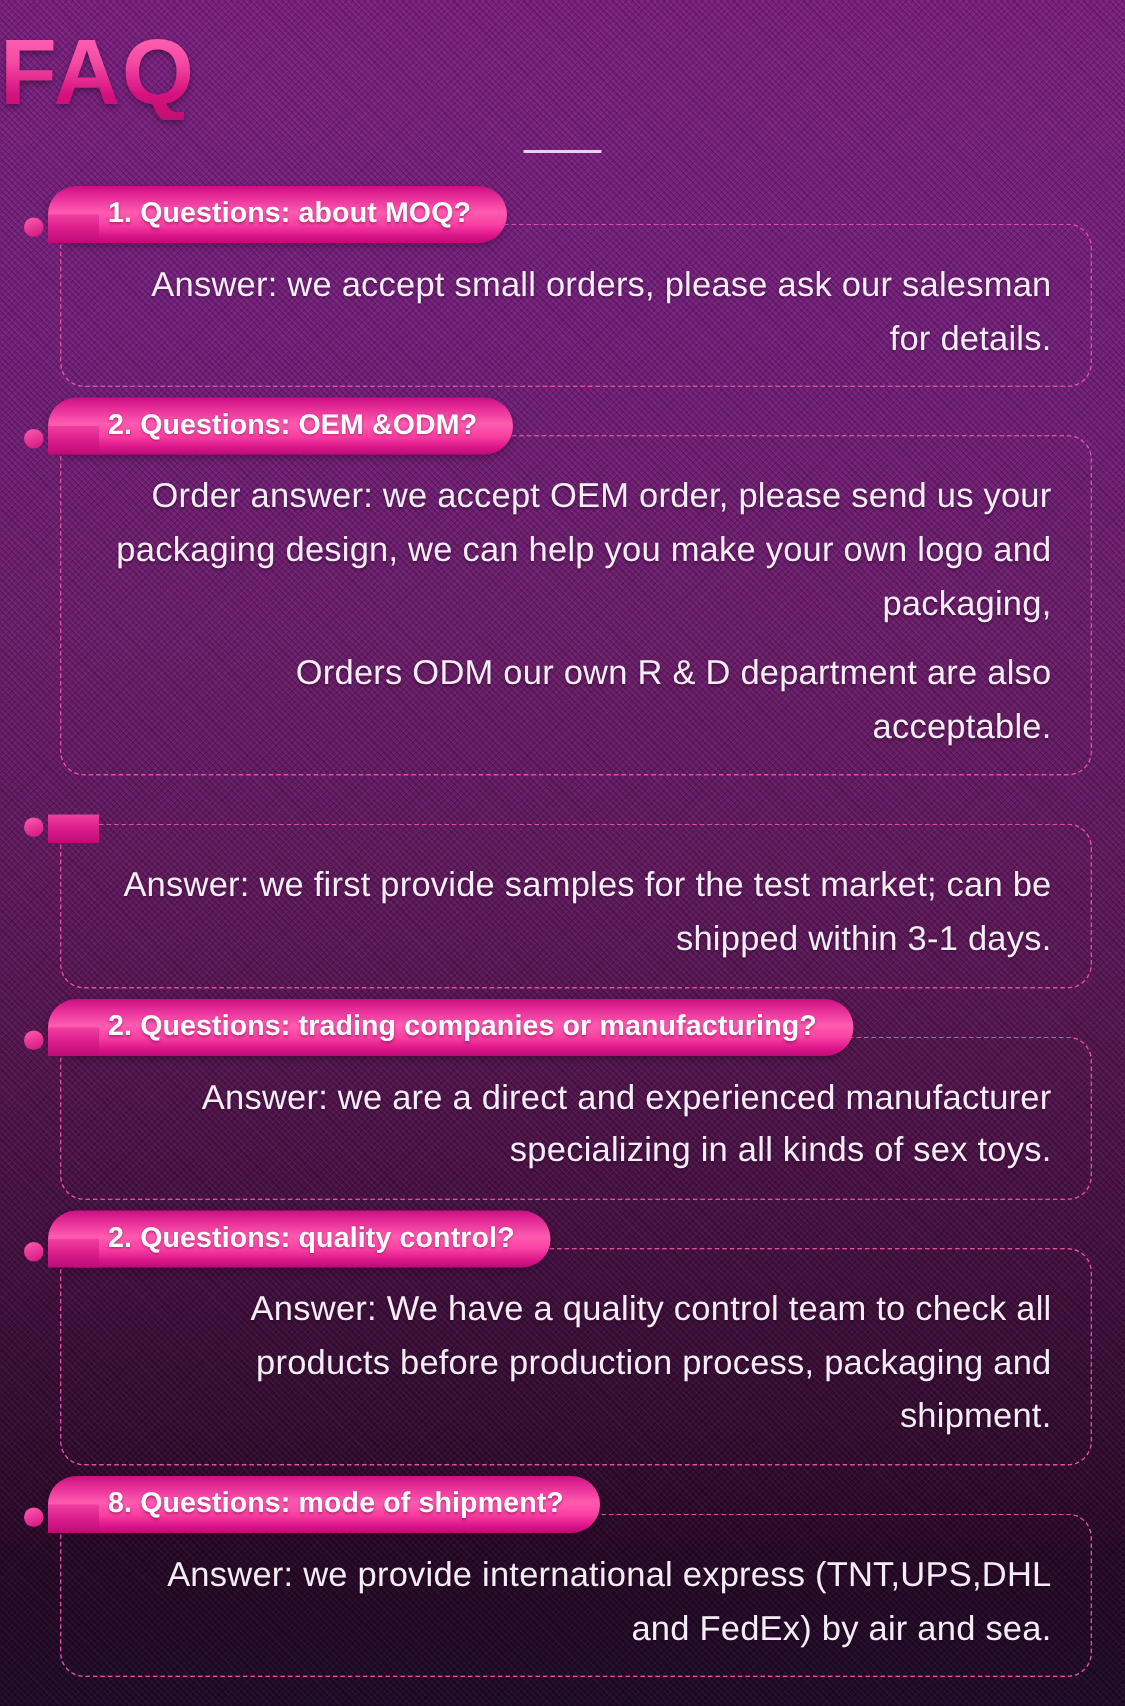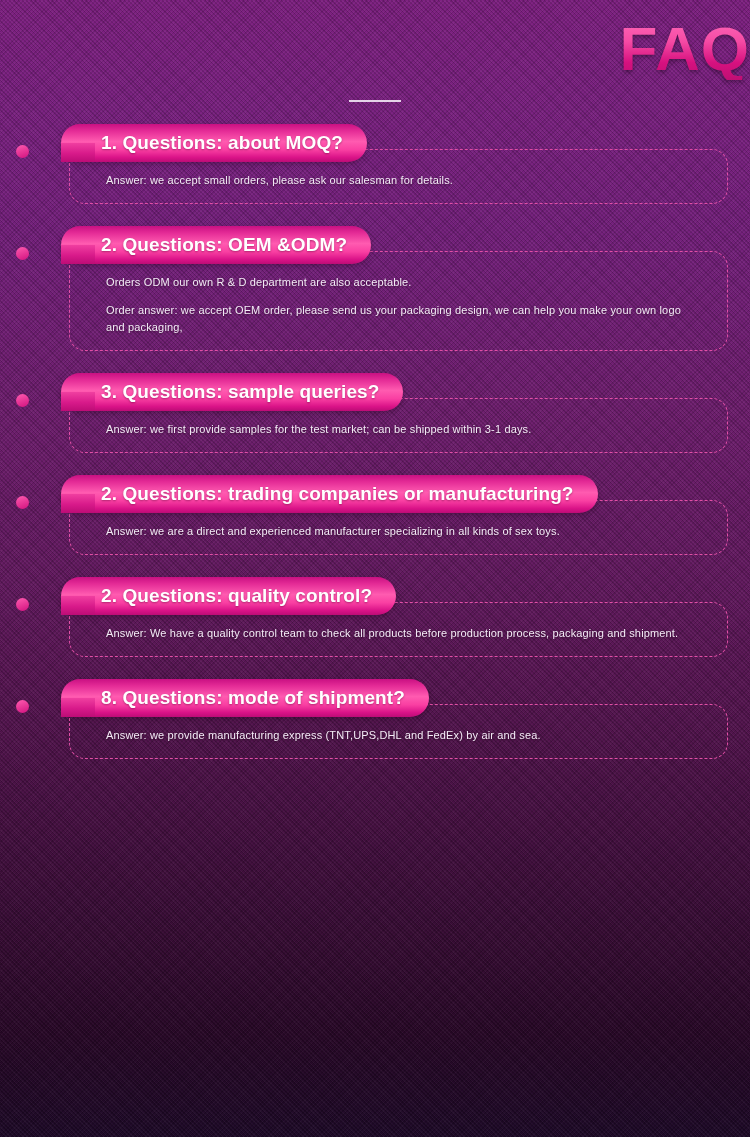--- a/index.html
+++ b/index.html
@@ -42,21 +42,21 @@
     background-image:
       repeating-linear-gradient(45deg, rgba(0,0,0,.17) 0 1px, rgba(255,255,255,.035) 1px 2px, rgba(0,0,0,0) 2px 3px),
       repeating-linear-gradient(-45deg, rgba(0,0,0,.13) 0 1px, rgba(255,255,255,.025) 1px 2px, rgba(0,0,0,0) 2px 3px);
     opacity:.85;
     pointer-events:none;
   }
 
   #page { position:relative; z-index:2; width:750px; height:1137px; }
 
   
-  .header { text-align:right; padding-top:18px; }
+  .header { text-align:left; padding-top:18px; }
 
   .faq-title {
     font-size:62px;
     font-weight:bold;
     letter-spacing:1px;
     line-height:1;
     background:linear-gradient(180deg,#ff69b8 0%,#f54aa4 38%,#d6117f 72%,#c00f74 100%);
     -webkit-background-clip:text;
     background-clip:text;
     color:transparent;
@@ -69,21 +69,21 @@
     width:52px;
     height:2px;
     background:#efe3f2;
     margin:20px auto 0;
     opacity:.92;
   }
 
   
   .faq-list { margin-top:22px; }
 
-  .faq-item { position:relative; margin-bottom:22px;padding-left:29px; }
+  .faq-item { position:relative; margin-bottom:7px; }
 
   
   .marker-dot {
     position:absolute;
     left:16px;
     top:21px;
     width:13px;
     height:13px;
     border-radius:50%;
     background:linear-gradient(160deg,#ff5cb0,#d2127f);
@@ -146,24 +146,25 @@
     margin:0 22px 0 40px;
     margin-top:-13px;
     padding:22px 26px 14px 36px;
     border:1px dashed #e24fa6;
     border-radius:16px;
     z-index:1;
   }
 
   .a-text {
     color:#f4ecf7;
-    font-size:11px;
+    font-size:23px;
     line-height:1.55;
     letter-spacing:.15px;
     text-shadow:0 1px 2px rgba(35,0,25,.5);
+    text-align:right;
   }
   .a-text + .a-text { margin-top:11px; }
 </style>
 </head>
 <body>
 
 <div id="bg"></div>
 
 <div id="page">
 
@@ -183,29 +184,28 @@
           <div class="a-text">Answer: we accept small orders, please ask our salesman for details.</div>
         </div>
       </div>
       <div class="faq-item">
         <div class="marker-dot"></div>
         <div class="q-row">
           <div class="q-tail"></div>
           <div class="q-pill">2. Questions: OEM &amp;ODM?</div>
         </div>
         <div class="a-box">
+          <div class="a-text">Order answer: we accept OEM order, please send us your packaging design, we can help you make your own logo and packaging,</div>
           <div class="a-text">Orders ODM our own R &amp; D department are also acceptable.</div>
-          <div class="a-text">Order answer: we accept OEM order, please send us your packaging design, we can help you make your own logo and packaging,</div>
-        </div>
-      </div>
-      <div class="faq-item">
-        <div class="marker-dot"></div>
-        <div class="q-row">
-          <div class="q-tail"></div>
-          <div class="q-pill">3. Questions: sample queries?</div>
+        </div>
+      </div>
+      <div class="faq-item">
+        <div class="marker-dot"></div>
+        <div class="q-row">
+          <div class="q-tail"></div>
         </div>
         <div class="a-box">
           <div class="a-text">Answer: we first provide samples for the test market; can be shipped within 3-1 days.</div>
         </div>
       </div>
       <div class="faq-item">
         <div class="marker-dot"></div>
         <div class="q-row">
           <div class="q-tail"></div>
           <div class="q-pill">2. Questions: trading companies or manufacturing?</div>
@@ -224,18 +224,18 @@
           <div class="a-text">Answer: We have a quality control team to check all products before production process, packaging and shipment.</div>
         </div>
       </div>
       <div class="faq-item">
         <div class="marker-dot"></div>
         <div class="q-row">
           <div class="q-tail"></div>
           <div class="q-pill">8. Questions: mode of shipment?</div>
         </div>
         <div class="a-box">
-          <div class="a-text">Answer: we provide manufacturing express (TNT,UPS,DHL and FedEx) by air and sea.</div>
+          <div class="a-text">Answer: we provide international express (TNT,UPS,DHL and FedEx) by air and sea.</div>
         </div>
       </div>
     </div>
 
 </div>
 
 </body></html>

